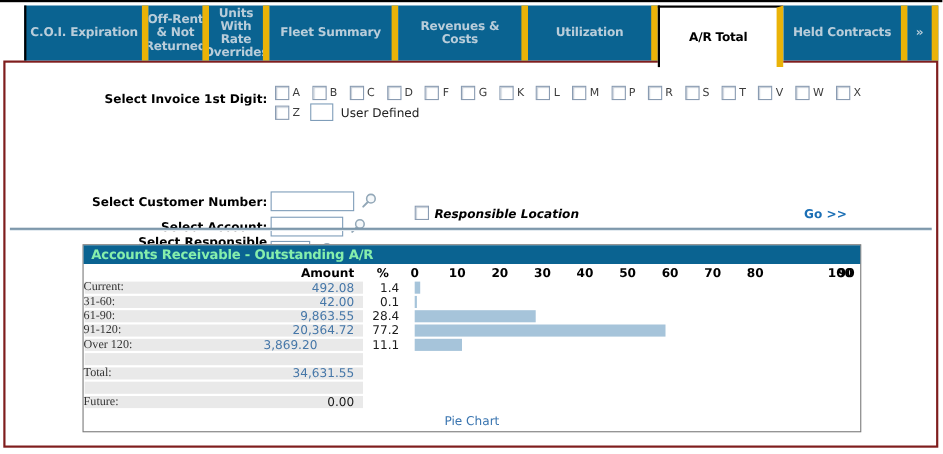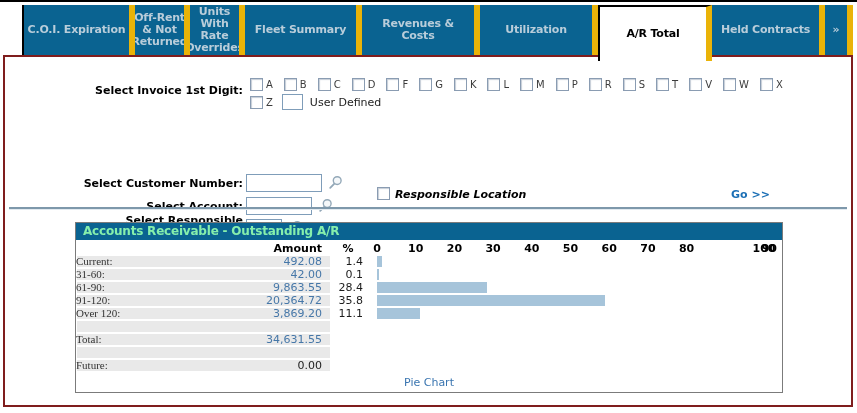--- a/index.html
+++ b/index.html
@@ -205,25 +205,25 @@
             <div class="pct" style="top: 29px;">0.1</div>
             <div class="bar" style="top: 29px; width: 1.5px;"></div>
             <div class="slab" style="top: 42px;"></div>
             <div class="rlab" style="top: 42px;">61-90:</div>
             <div class="amt" style="top: 42px;">9,863.55</div>
             <div class="pct" style="top: 42px;">28.4</div>
             <div class="bar" style="top: 42px; width: 109.908px;"></div>
             <div class="slab" style="top: 55px;"></div>
             <div class="rlab" style="top: 55px;">91-120:</div>
             <div class="amt" style="top: 55px;">20,364.72</div>
-            <div class="pct" style="top: 55px;">35.8</div>
+            <div class="pct" style="top: 55px;">77.2</div>
             <div class="bar" style="top: 55px; width: 227.556px;"></div>
             <div class="slab" style="top: 68px;"></div>
             <div class="rlab" style="top: 68px;">Over 120:</div>
-            <div class="amt" style="top: 68px;">3,869.20</div>
+            <div class="amt" style="top: 68px; text-align: center;">3,869.20</div>
             <div class="pct" style="top: 68px;">11.1</div>
             <div class="bar" style="top: 68px; width: 42.957px;"></div>
             <div class="slab" style="top: 81px;"></div>
             <div class="slab" style="top: 94px;"></div>
             <div class="rlab" style="top: 94px;">Total:</div>
             <div class="amt" style="top: 94px;">34,631.55</div>
             <div class="slab" style="top: 107px;"></div>
             <div class="slab" style="top: 120px;"></div>
             <div class="rlab" style="top: 120px;">Future:</div>
             <div class="amt dark" style="top: 120px;">0.00</div>

